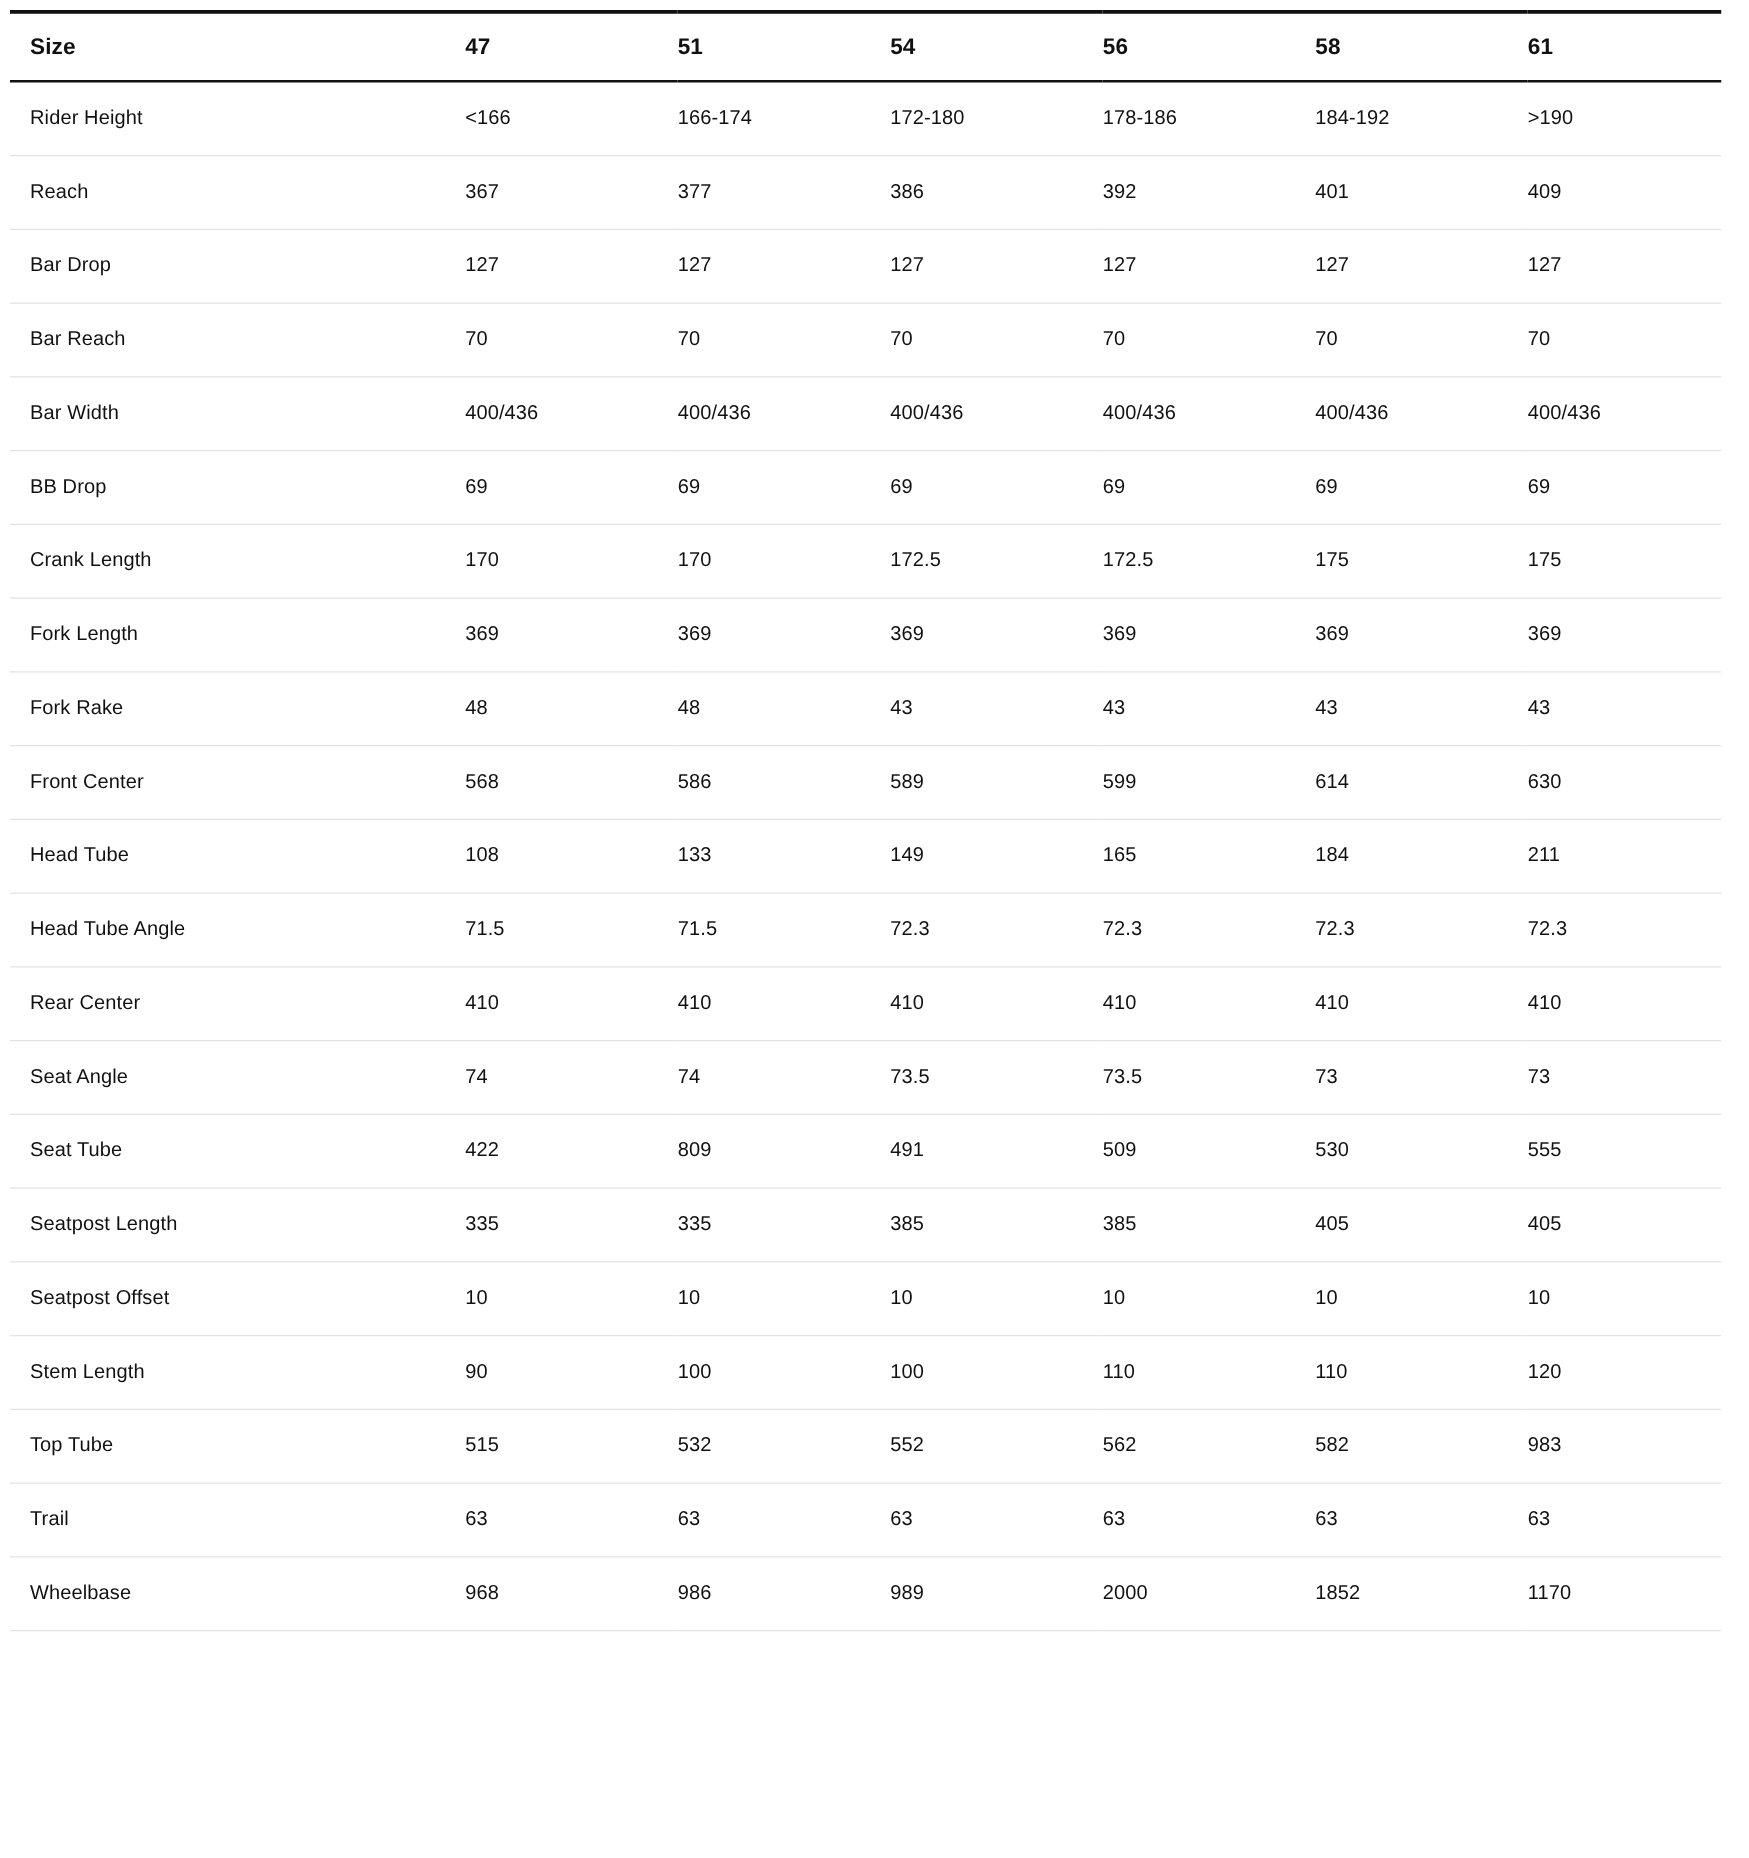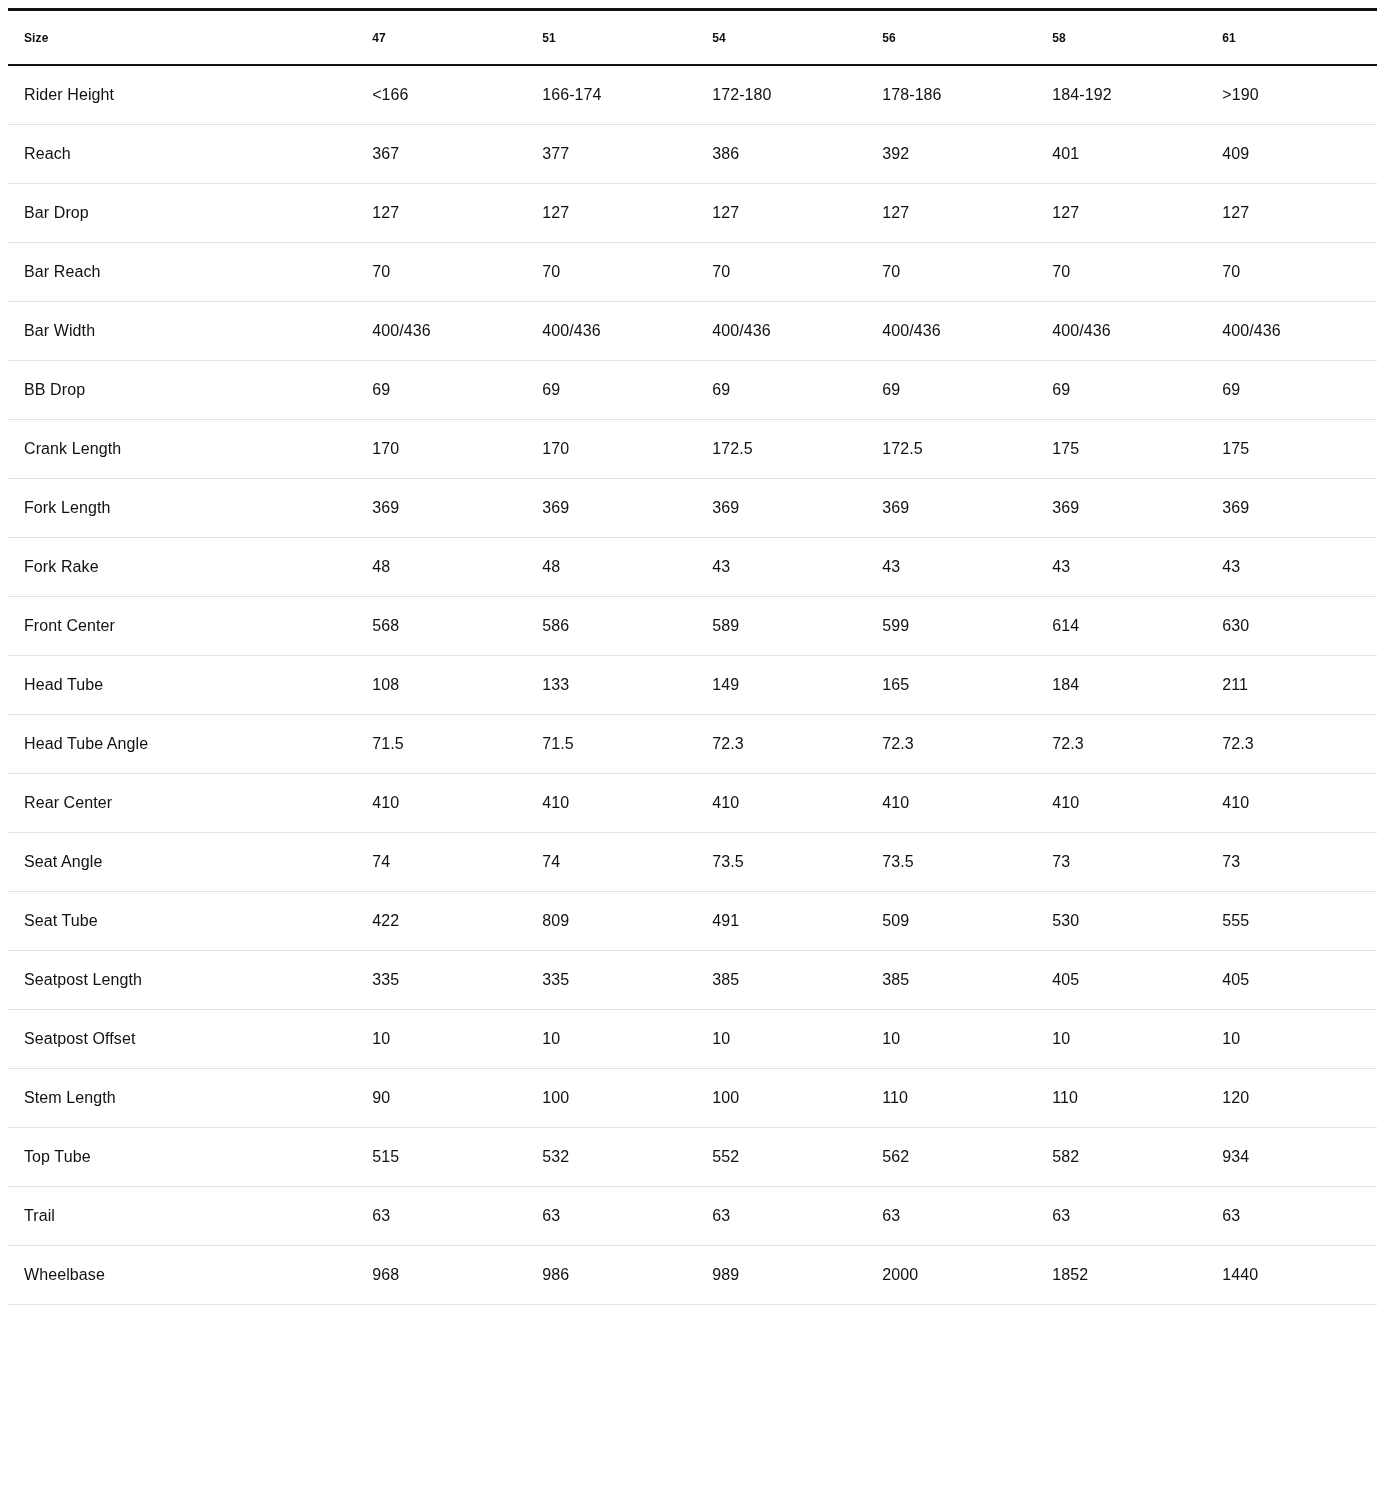--- a/index.html
+++ b/index.html
@@ -13,21 +13,21 @@
     margin: 8px 22px 14px 8px;
   }
   table.size-chart {
     width: 100%;
     border-collapse: collapse;
     table-layout: fixed;
     border-top: 3px solid var(--heavy, #111111);
   }
   thead th {
     text-align: left;
-    font-size: 12px;
+    font-size: 18px;
     font-weight: bold;
     color: var(--text, #111111);
     height: 53px;
     vertical-align: middle;
     padding: 0 8px 0 0;
     border-bottom: 2px solid var(--heavy, #111111);
     letter-spacing: 0.1px;
   }
   thead th:first-child,
   tbody td:first-child {
@@ -235,35 +235,35 @@
           <td>110</td>
           <td>120</td>
         </tr>
         <tr>
           <td>Top Tube</td>
           <td>515</td>
           <td>532</td>
           <td>552</td>
           <td>562</td>
           <td>582</td>
-          <td>934</td>
+          <td>983</td>
         </tr>
         <tr>
           <td>Trail</td>
           <td>63</td>
           <td>63</td>
           <td>63</td>
           <td>63</td>
           <td>63</td>
           <td>63</td>
         </tr>
         <tr>
           <td>Wheelbase</td>
           <td>968</td>
           <td>986</td>
           <td>989</td>
           <td>2000</td>
           <td>1852</td>
-          <td>1440</td>
+          <td>1170</td>
         </tr>
       </tbody>
   </table>
 </div>
 
 </body></html>

